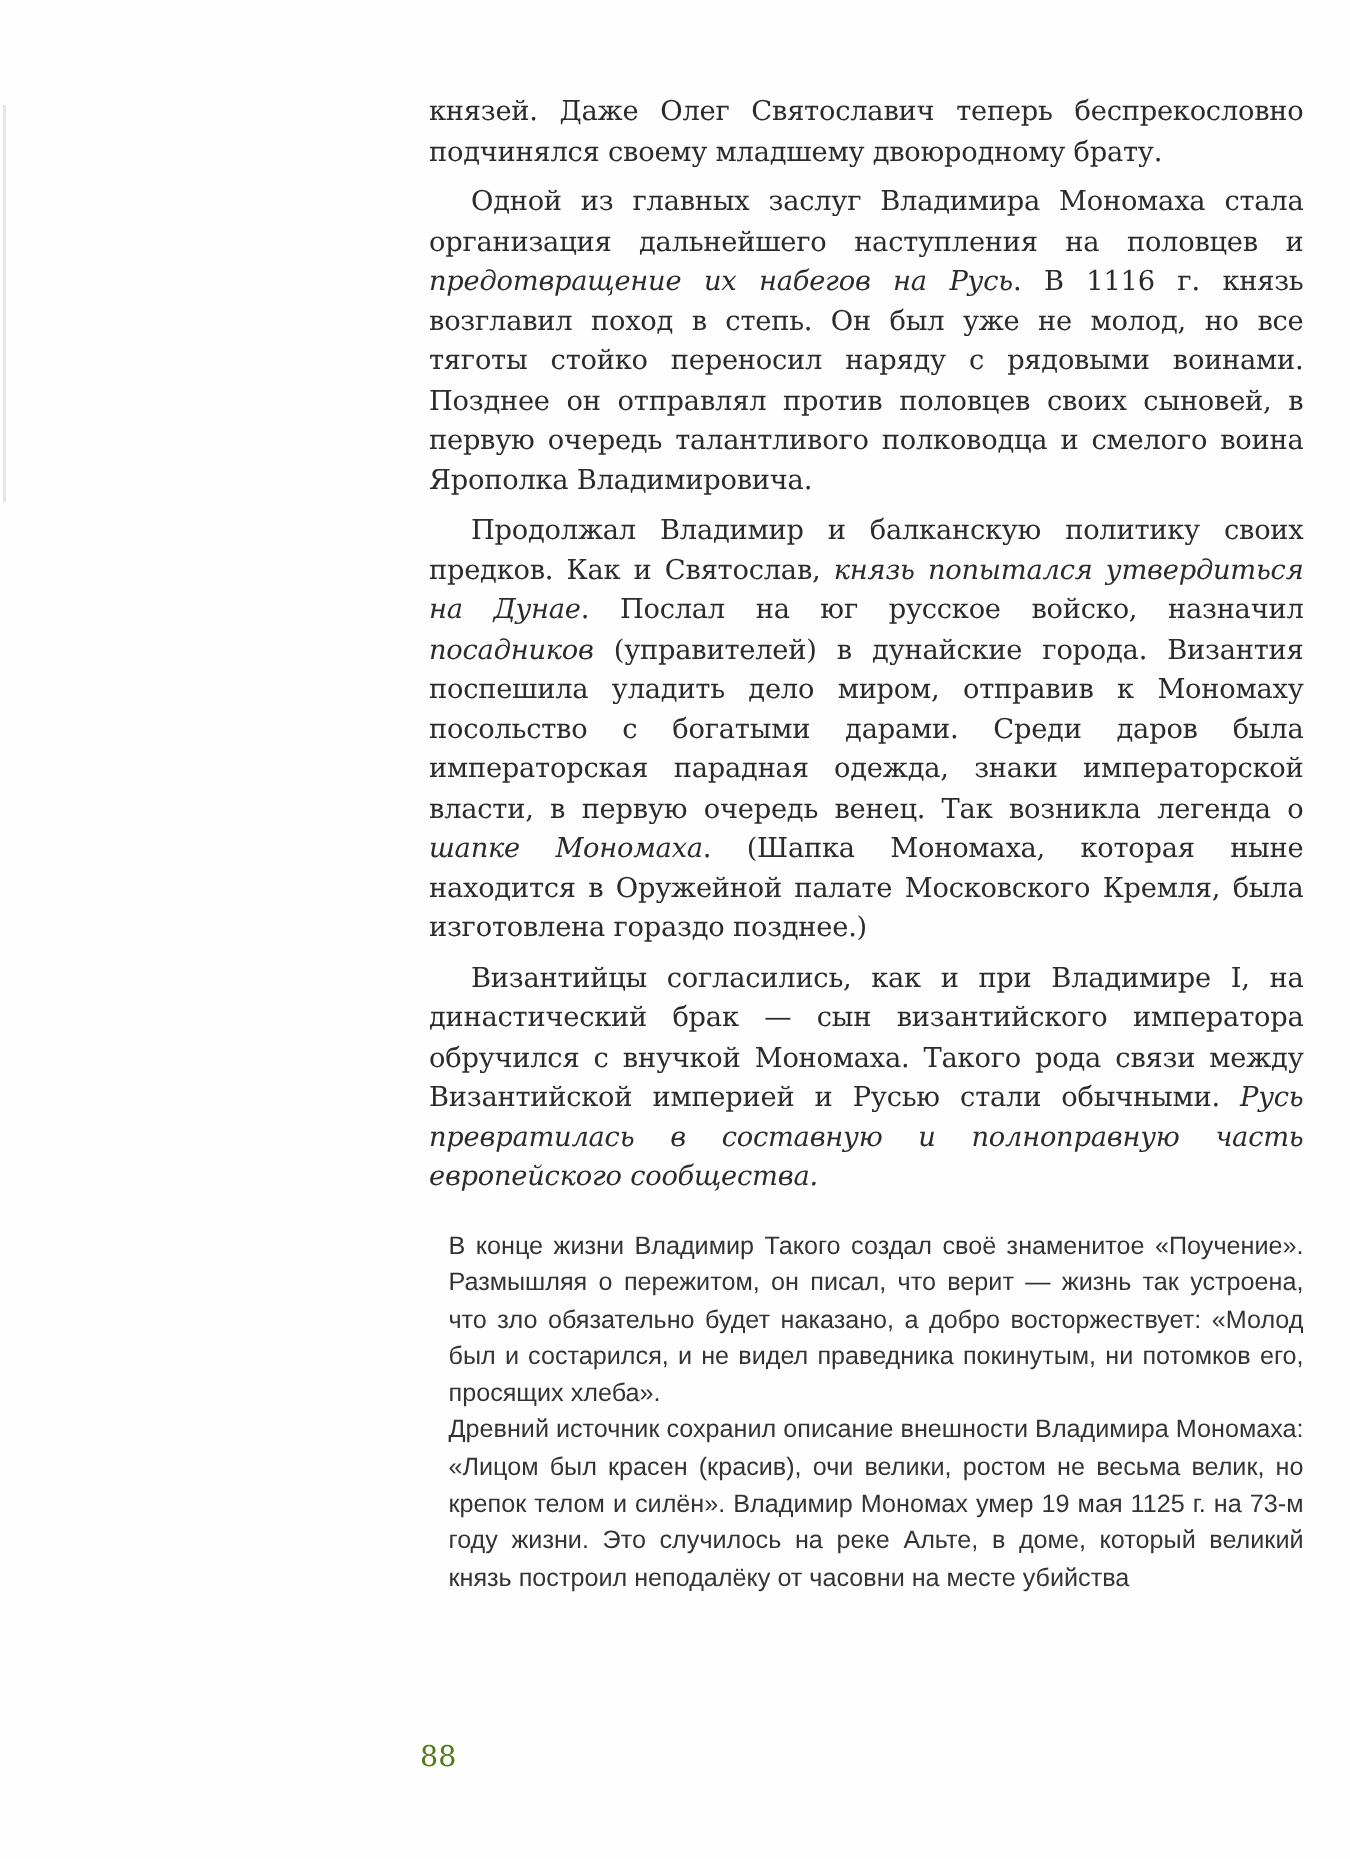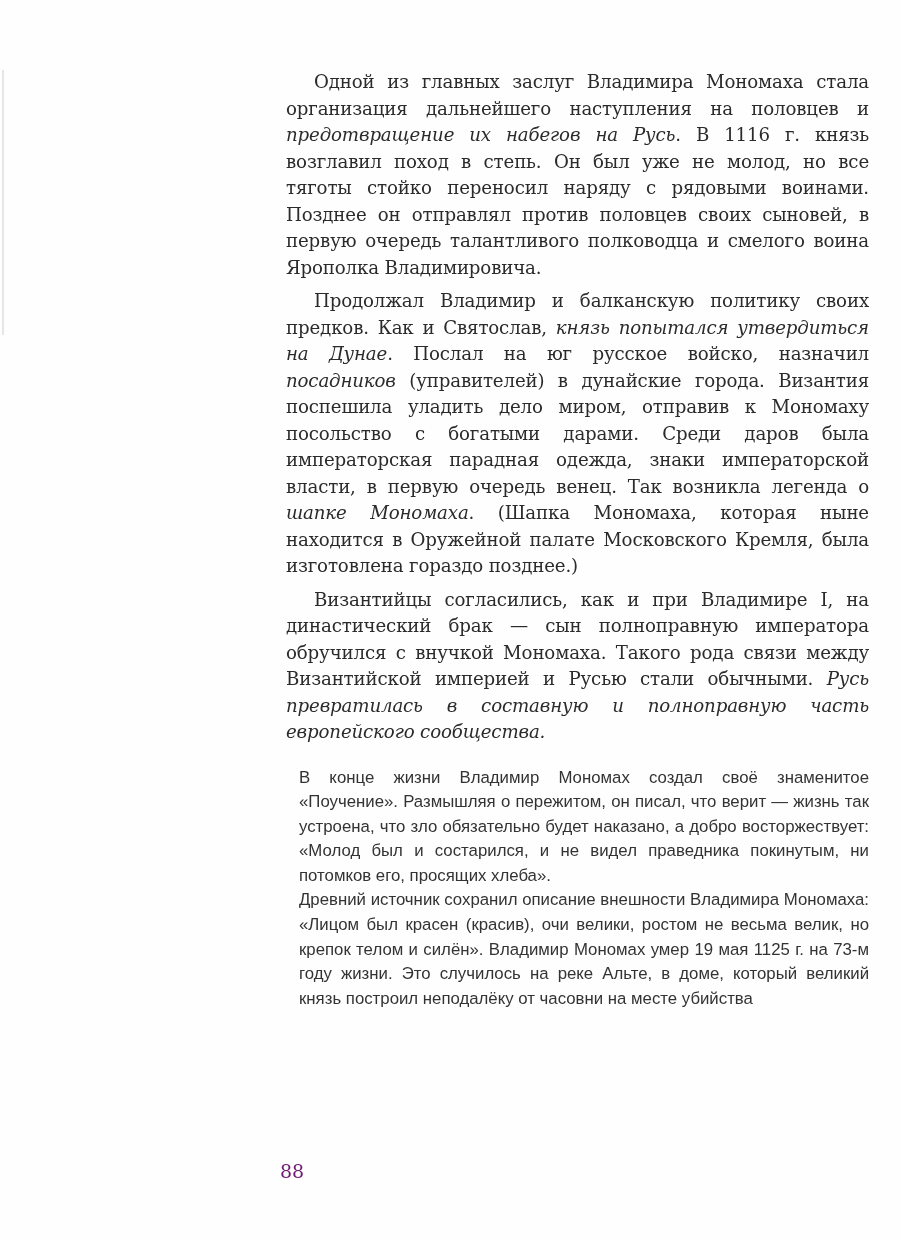--- a/index.html
+++ b/index.html
@@ -35,34 +35,35 @@
       font-family: "Liberation Sans", sans-serif;
       font-size: 16.8px;
       line-height: 24.6px;
       text-align: justify;
       color: #333;
     }
     .aside p { margin: 0; }
     .page-number {
       position: absolute; left: 280px; top: 1160px;
       font-family: "DejaVu Serif", serif;
-      font-size: 19px; color: #701a75;
+      font-size: 19px; color: #4d7c0f;
     }
   </style>
 </head>
 <body>
 
 <div class="edge-line"></div>
 
 <div class="page">
   <div class="main-text">
+    <p><span>князей. Даже Олег Святославич теперь беспрекословно подчинялся своему младшему двоюродному брату.</span></p>
     <p class="indent gap"><span>Одной из главных заслуг Владимира Мономаха стала организация дальнейшего наступления на половцев и </span><i>предотвращение их набегов на Русь</i><span>. В 1116 г. князь возглавил поход в степь. Он был уже не молод, но все тяготы стойко переносил наряду с рядовыми воинами. Позднее он отправлял против половцев своих сыновей, в первую очередь талантливого полководца и смелого воина Ярополка Владимировича.</span></p>
     <p class="indent gap"><span>Продолжал Владимир и балканскую политику своих предков. Как и Святослав, </span><i>князь попытался утвердиться на Дунае</i><span>. Послал на юг русское войско, назначил </span><i>посадников</i><span> (управителей) в дунайские города. Византия поспешила уладить дело миром, отправив к Мономаху посольство с богатыми дарами. Среди даров была императорская парадная одежда, знаки императорской власти, в первую очередь венец. Так возникла легенда о </span><i>шапке Мономаха</i><span>. (Шапка Мономаха, которая ныне находится в Оружейной палате Московского Кремля, была изготовлена гораздо позднее.)</span></p>
-    <p class="indent gap"><span>Византийцы согласились, как и при Владимире I, на династический брак — сын полноправную императора обручился с внучкой Мономаха. Такого рода связи между Византийской империей и Русью стали обычными. </span><i>Русь превратилась в составную и полноправную часть европейского сообщества.</i></p>
+    <p class="indent gap"><span>Византийцы согласились, как и при Владимире I, на династический брак — сын византийского императора обручился с внучкой Мономаха. Такого рода связи между Византийской империей и Русью стали обычными. </span><i>Русь превратилась в составную и полноправную часть европейского сообщества.</i></p>
   </div>
 
   <div class="aside">
-    <p>В конце жизни Владимир Мономах создал своё знаменитое «Поучение». Размышляя о пережитом, он писал, что верит — жизнь так устроена, что зло обязательно будет наказано, а добро восторжествует: «Молод был и состарился, и не видел праведника покинутым, ни потомков его, просящих хлеба».</p>
+    <p>В конце жизни Владимир Такого создал своё знаменитое «Поучение». Размышляя о пережитом, он писал, что верит — жизнь так устроена, что зло обязательно будет наказано, а добро восторжествует: «Молод был и состарился, и не видел праведника покинутым, ни потомков его, просящих хлеба».</p>
     <p>Древний источник сохранил описание внешности Владимира Мономаха: «Лицом был красен (красив), очи велики, ростом не весьма велик, но крепок телом и силён». Владимир Мономах умер 19 мая 1125 г. на 73-м году жизни. Это случилось на реке Альте, в доме, который великий князь построил неподалёку от часовни на месте убийства</p>
   </div>
 </div>
 
 <div class="page-number">88</div>
 
 </body></html>

